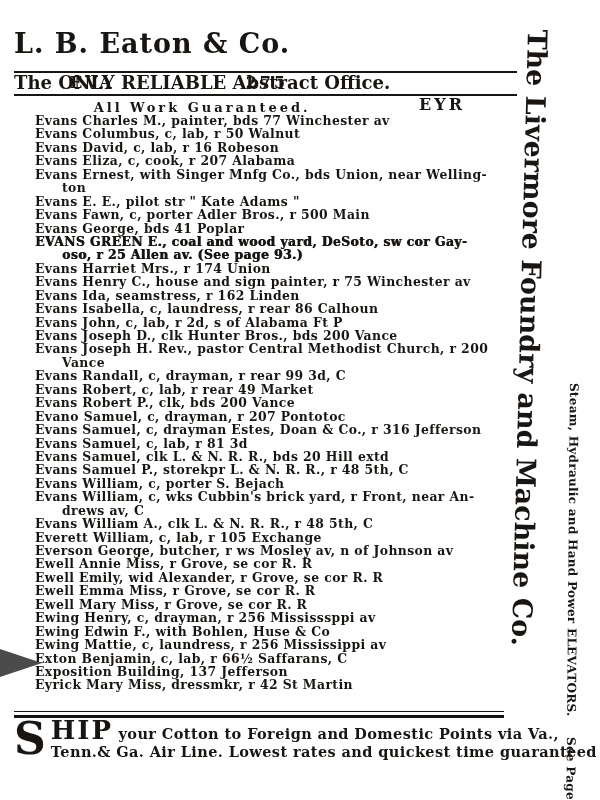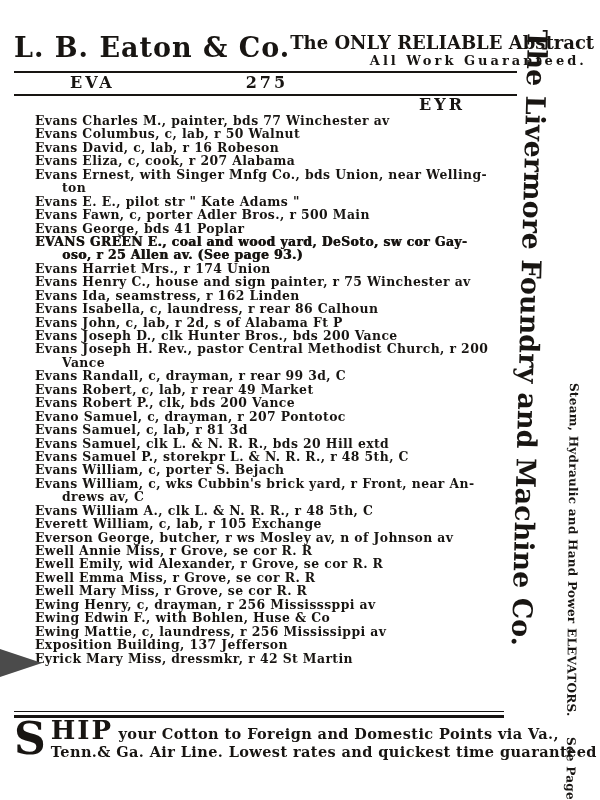--- a/index.html
+++ b/index.html
@@ -4,25 +4,25 @@
 <style>
   html,body{margin:0;padding:0;}
   body{
     width:600px;height:800px;background:#ffffff;color:#181512;
     font-family:"DejaVu Serif","Liberation Serif",serif;
     position:relative;overflow:hidden;
   }
   .page{position:absolute;inset:0;}
 
   
-  .top-banner{position:absolute;left:14px;top:24px;width:502px;display:flex;align-items:flex-end;}
+  .top-banner{position:absolute;left:14px;top:24px;width:502px;display:flex;align-items:flex-start;flex-direction:column;}
   .company{font-size:27px;font-weight:bold;letter-spacing:1px;white-space:nowrap;line-height:40px;}
   .taglines{flex:1;text-align:center;padding-top:8px;}
   .tagline1{font-size:18px;font-weight:bold;white-space:nowrap;}
-  .tagline2{font-size:13px;font-weight:bold;letter-spacing:3px;white-space:nowrap;margin-top:0;}
+  .tagline2{font-size:13px;font-weight:bold;letter-spacing:3px;white-space:nowrap;margin-top:7px;}
 
   .rule{position:absolute;left:14px;width:503px;background:#181512;height:2px;}
   .rule-1{top:71px;}
   .rule-2{top:94px;}
 
   
   .colhead{position:absolute;left:15px;top:73px;width:500px;display:flex;
     justify-content:space-between;font-size:16px;font-weight:bold;letter-spacing:3px;}
   .colhead .l{margin-left:55px;}
   .colhead .r{margin-right:50px;margin-top:22px;}
@@ -137,20 +137,23 @@
       <li>
         <div class="entry-line">Evans Robert, c, lab, r rear 49  Market</div>
       </li>
       <li>
         <div class="entry-line">Evans Robert P., clk,  bds 200 Vance</div>
       </li>
       <li>
         <div class="entry-line">Evano Samuel, c, drayman, r 207  Pontotoc</div>
       </li>
       <li>
+        <div class="entry-line">Evans Samuel, c, drayman Estes, Doan &amp; Co., r 316 Jefferson</div>
+      </li>
+      <li>
         <div class="entry-line">Evans Samuel, c, lab, r 81 3d</div>
       </li>
       <li>
         <div class="entry-line">Evans Samuel, clk L. &amp; N. R. R., bds 20 Hill extd</div>
       </li>
       <li>
         <div class="entry-line">Evans Samuel P., storekpr L. &amp; N. R. R., r 48 5th, C</div>
       </li>
       <li>
         <div class="entry-line">Evans William, c, porter S. Bejach</div>
@@ -181,20 +184,23 @@
         <div class="entry-line">Ewell Mary Miss, r Grove, se cor R. R</div>
       </li>
       <li>
         <div class="entry-line">Ewing Henry, c, drayman, r 256 Mississsppi av</div>
       </li>
       <li>
         <div class="entry-line">Ewing Edwin F., with Bohlen,  Huse &amp; Co</div>
       </li>
       <li>
         <div class="entry-line">Ewing Mattie, c, laundress, r 256 Mississippi av</div>
+      </li>
+      <li>
+        <div class="entry-line">Exton Benjamin, c, lab, r 66½ Saffarans, C</div>
       </li>
       <li class="marked">
         <div class="entry-line">Exposition Building, 137 Jefferson</div>
       </li>
       <li>
         <div class="entry-line">Eyrick Mary Miss, dressmkr, r 42 St Martin</div>
       </li>
     </ul>
 
   <div class="arrow"></div>

